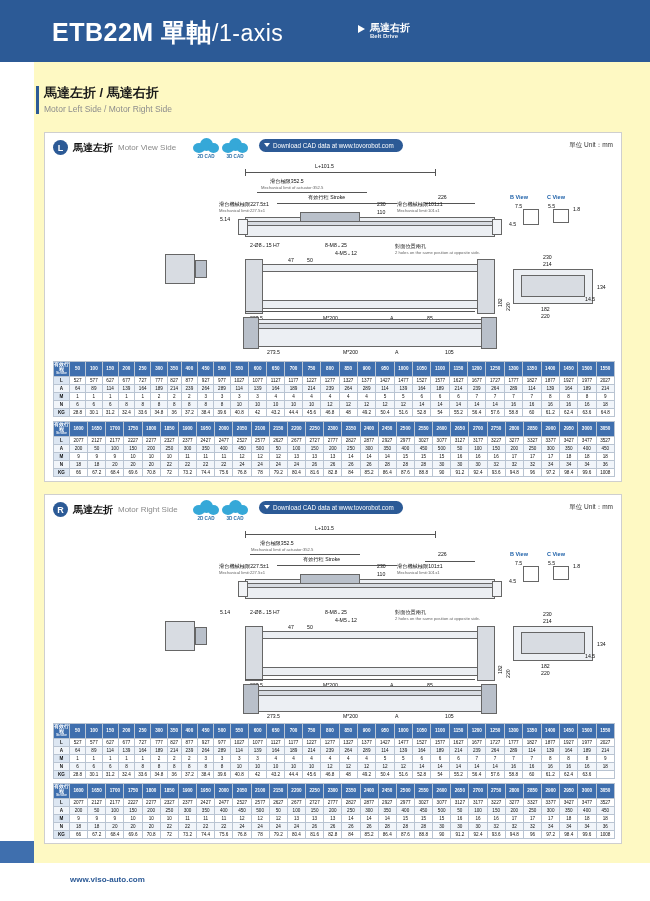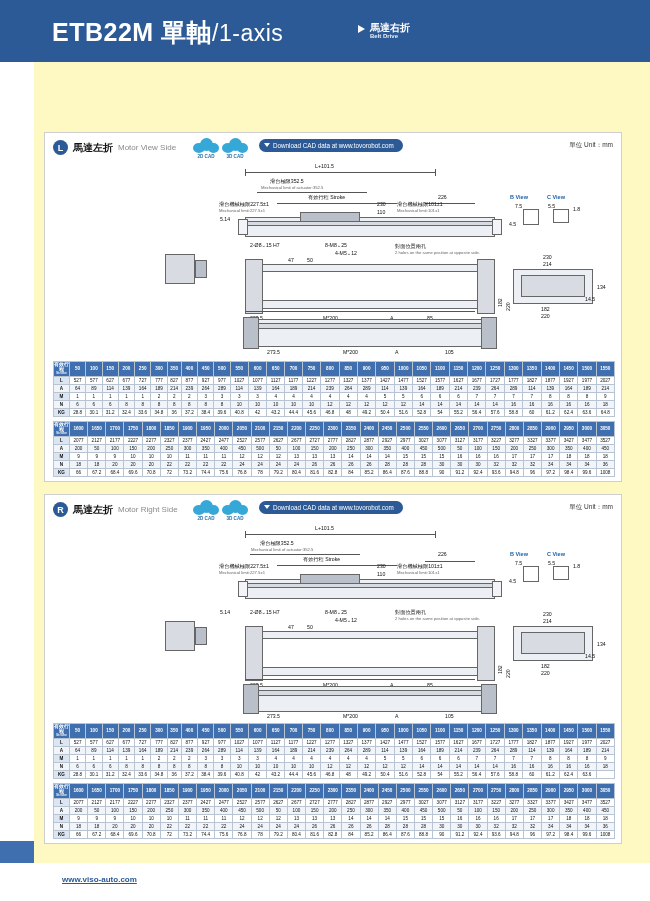--- a/index.html
+++ b/index.html
@@ -123,21 +123,21 @@
   }
   .tbl .hdlbl .cn { font-size:5px; display:block; line-height:1;}
   .tbl .hdlbl .en { font-size:3.6px; display:block; opacity:.85; line-height:1;}
   .tbl tr.alt td { background:#f1f5fa; }
 
   
   .footer {
     position:absolute; left:0; bottom:0; width:650px; height:38px; background:#ffffff;
   }
   .footer .url {
-    position:absolute; left:62px; top:12px; font-size:8px; color:#2c5a96; font-weight:bold;text-decoration:underline;
+    position:absolute; left:70px; top:12px; font-size:8px; color:#2c5a96; font-weight:bold;
   }
   .view-lbl { position:absolute; font-size:5.5px; color:#1c5fa8; font-weight:bold; }
 </style>
 </head>
 <body>
 
 <div class="page">
 
   <div class="left-rail">
     <div class="bar"></div>
@@ -149,20 +149,25 @@
       <span>ETB22M</span>
       <span>單軸</span><span class="sub">/1-axis</span>
     </div>
     <div class="tri"></div>
     <div class="belt">
       <div>馬達右折</div>
       <div class="en">Belt Drive</div>
     </div>
   </div>
 
+  <div class="sec-title">
+    <div class="accent"></div>
+    <div class="cn">馬達左折 / 馬達右折</div>
+    <div class="en">Motor Left Side / Motor Right Side</div>
+  </div>
 
   <div class="panel p1">
     <div class="panel-head">
       <div class="badge">L</div>
       <div class="ph-cn">馬達左折</div>
       <div class="ph-en">Motor View Side</div>
     </div>
     <div class="cad-group">
       <div class="cloud">
         <div class="c c1"></div>

